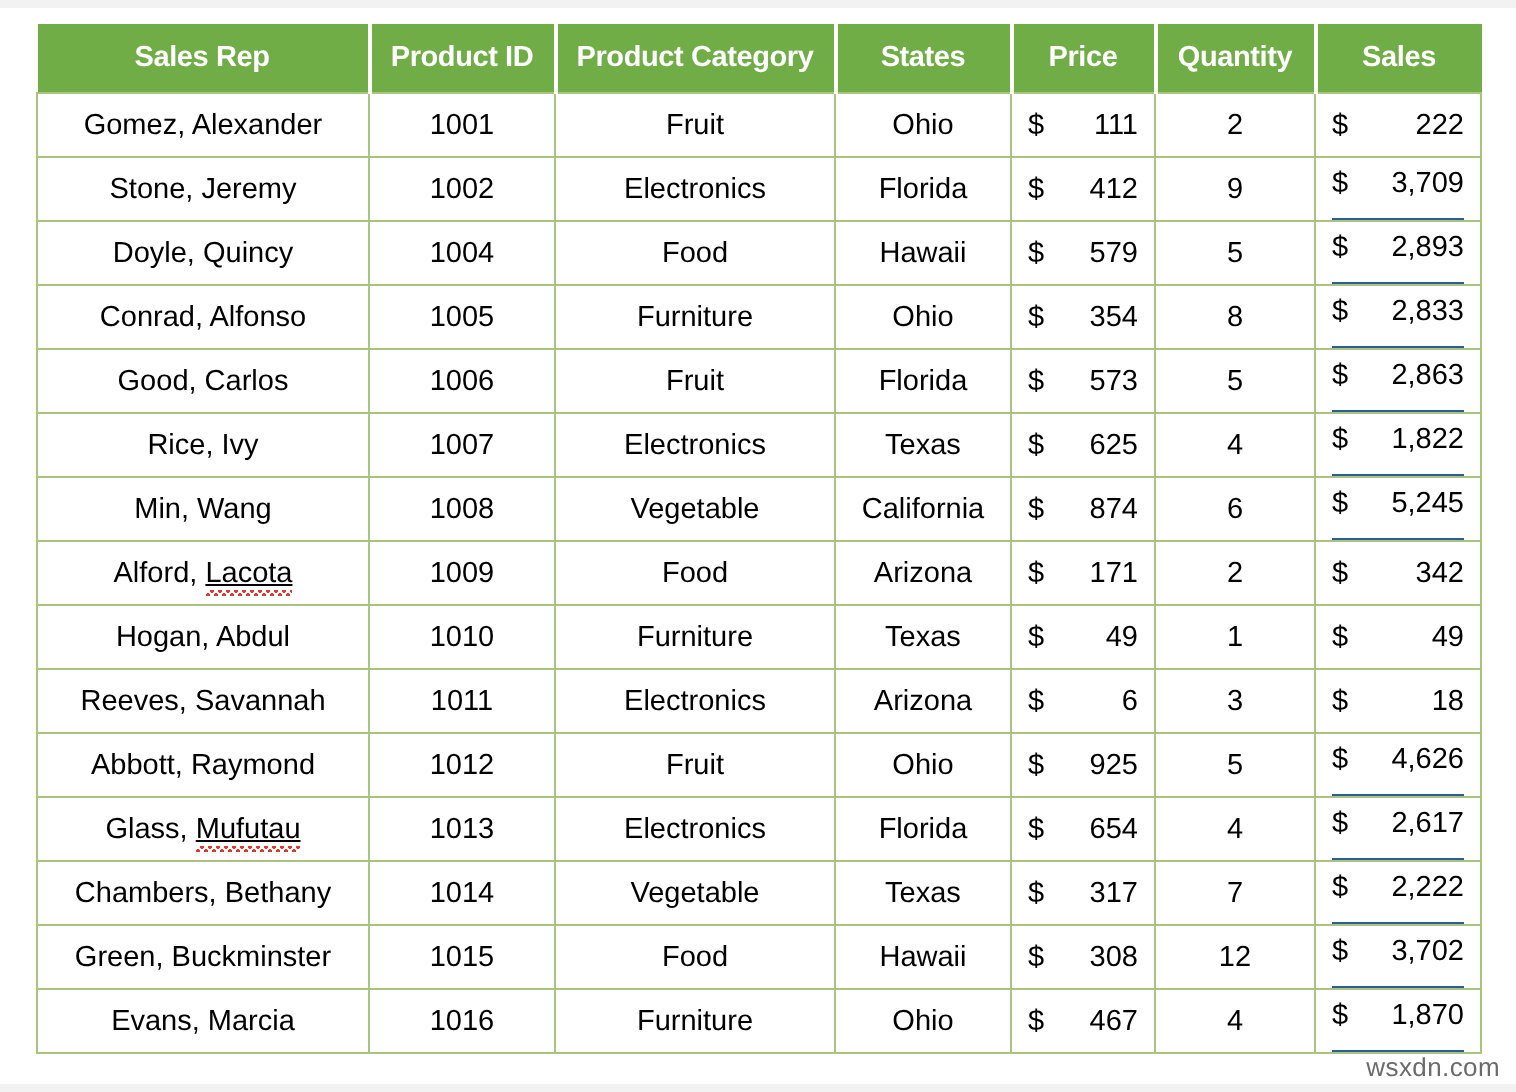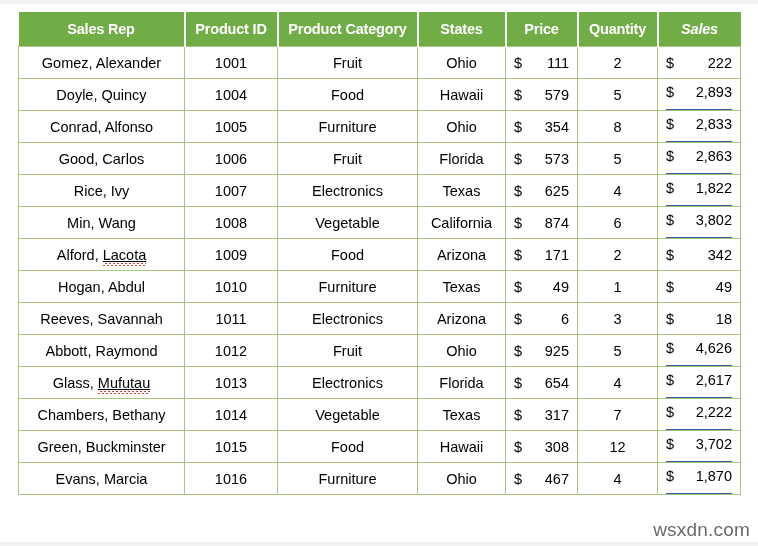--- a/index.html
+++ b/index.html
@@ -58,21 +58,21 @@
     text-align: center;
     vertical-align: middle;
     border-right: 2px solid #ffffff;
     border-left: none;
     border-top: none;
     border-bottom: none;
     padding: 0 4px;
     letter-spacing: -0.2px;
     white-space: nowrap;
   }
-  thead th:last-child { border-right: none; font-style: italic; }
+  thead th:last-child { border-right: none; }
 
   
   tbody td {
     height: 31px;
     font-size: 14.5px;
     color: #000000;
     text-align: center;
     vertical-align: middle;
     border: 1px solid #A9C47F;
     padding: 0 6px;
@@ -120,21 +120,21 @@
       radial-gradient(circle at 3px 0.4px, #D83B32 1.05px, transparent 1.15px);
     background-size: 4px 3px;
     background-repeat: repeat-x;
   }
 
   
   .watermark {
     position: absolute;
     right: 8px;
     bottom: 5px;
-    font-size: 19px;
+    font-size: 13px;
     color: #6b6b6b;
     font-family: "Liberation Sans", sans-serif;
     letter-spacing: 0.2px;
     pointer-events: none;
   }
 </style>
 </head>
 <body>
 
 <div id="sheet">
@@ -176,20 +176,39 @@
           </td>
           <td>2</td>
           <td class="money">
             <span class="wrap">
               <span class="sym">$</span>
               <span class="num">222</span>
             </span>
           </td>
         </tr>
         <tr>
+          <td><span>Stone, Jeremy</span></td>
+          <td>1002</td>
+          <td>Electronics</td>
+          <td>Florida</td>
+          <td class="money">
+            <span class="wrap">
+              <span class="sym">$</span>
+              <span class="num">412</span>
+            </span>
+          </td>
+          <td>9</td>
+          <td class="money ul">
+            <span class="wrap">
+              <span class="sym">$</span>
+              <span class="num">3,709</span>
+            </span>
+          </td>
+        </tr>
+        <tr>
           <td><span>Doyle, Quincy</span></td>
           <td>1004</td>
           <td>Food</td>
           <td>Hawaii</td>
           <td class="money">
             <span class="wrap">
               <span class="sym">$</span>
               <span class="num">579</span>
             </span>
           </td>
@@ -266,21 +285,21 @@
           <td class="money">
             <span class="wrap">
               <span class="sym">$</span>
               <span class="num">874</span>
             </span>
           </td>
           <td>6</td>
           <td class="money ul">
             <span class="wrap">
               <span class="sym">$</span>
-              <span class="num">3,802</span>
+              <span class="num">5,245</span>
             </span>
           </td>
         </tr>
         <tr>
           <td><span>Alford, </span><span class="squiggle">Lacota</span></td>
           <td>1009</td>
           <td>Food</td>
           <td>Arizona</td>
           <td class="money">
             <span class="wrap">

